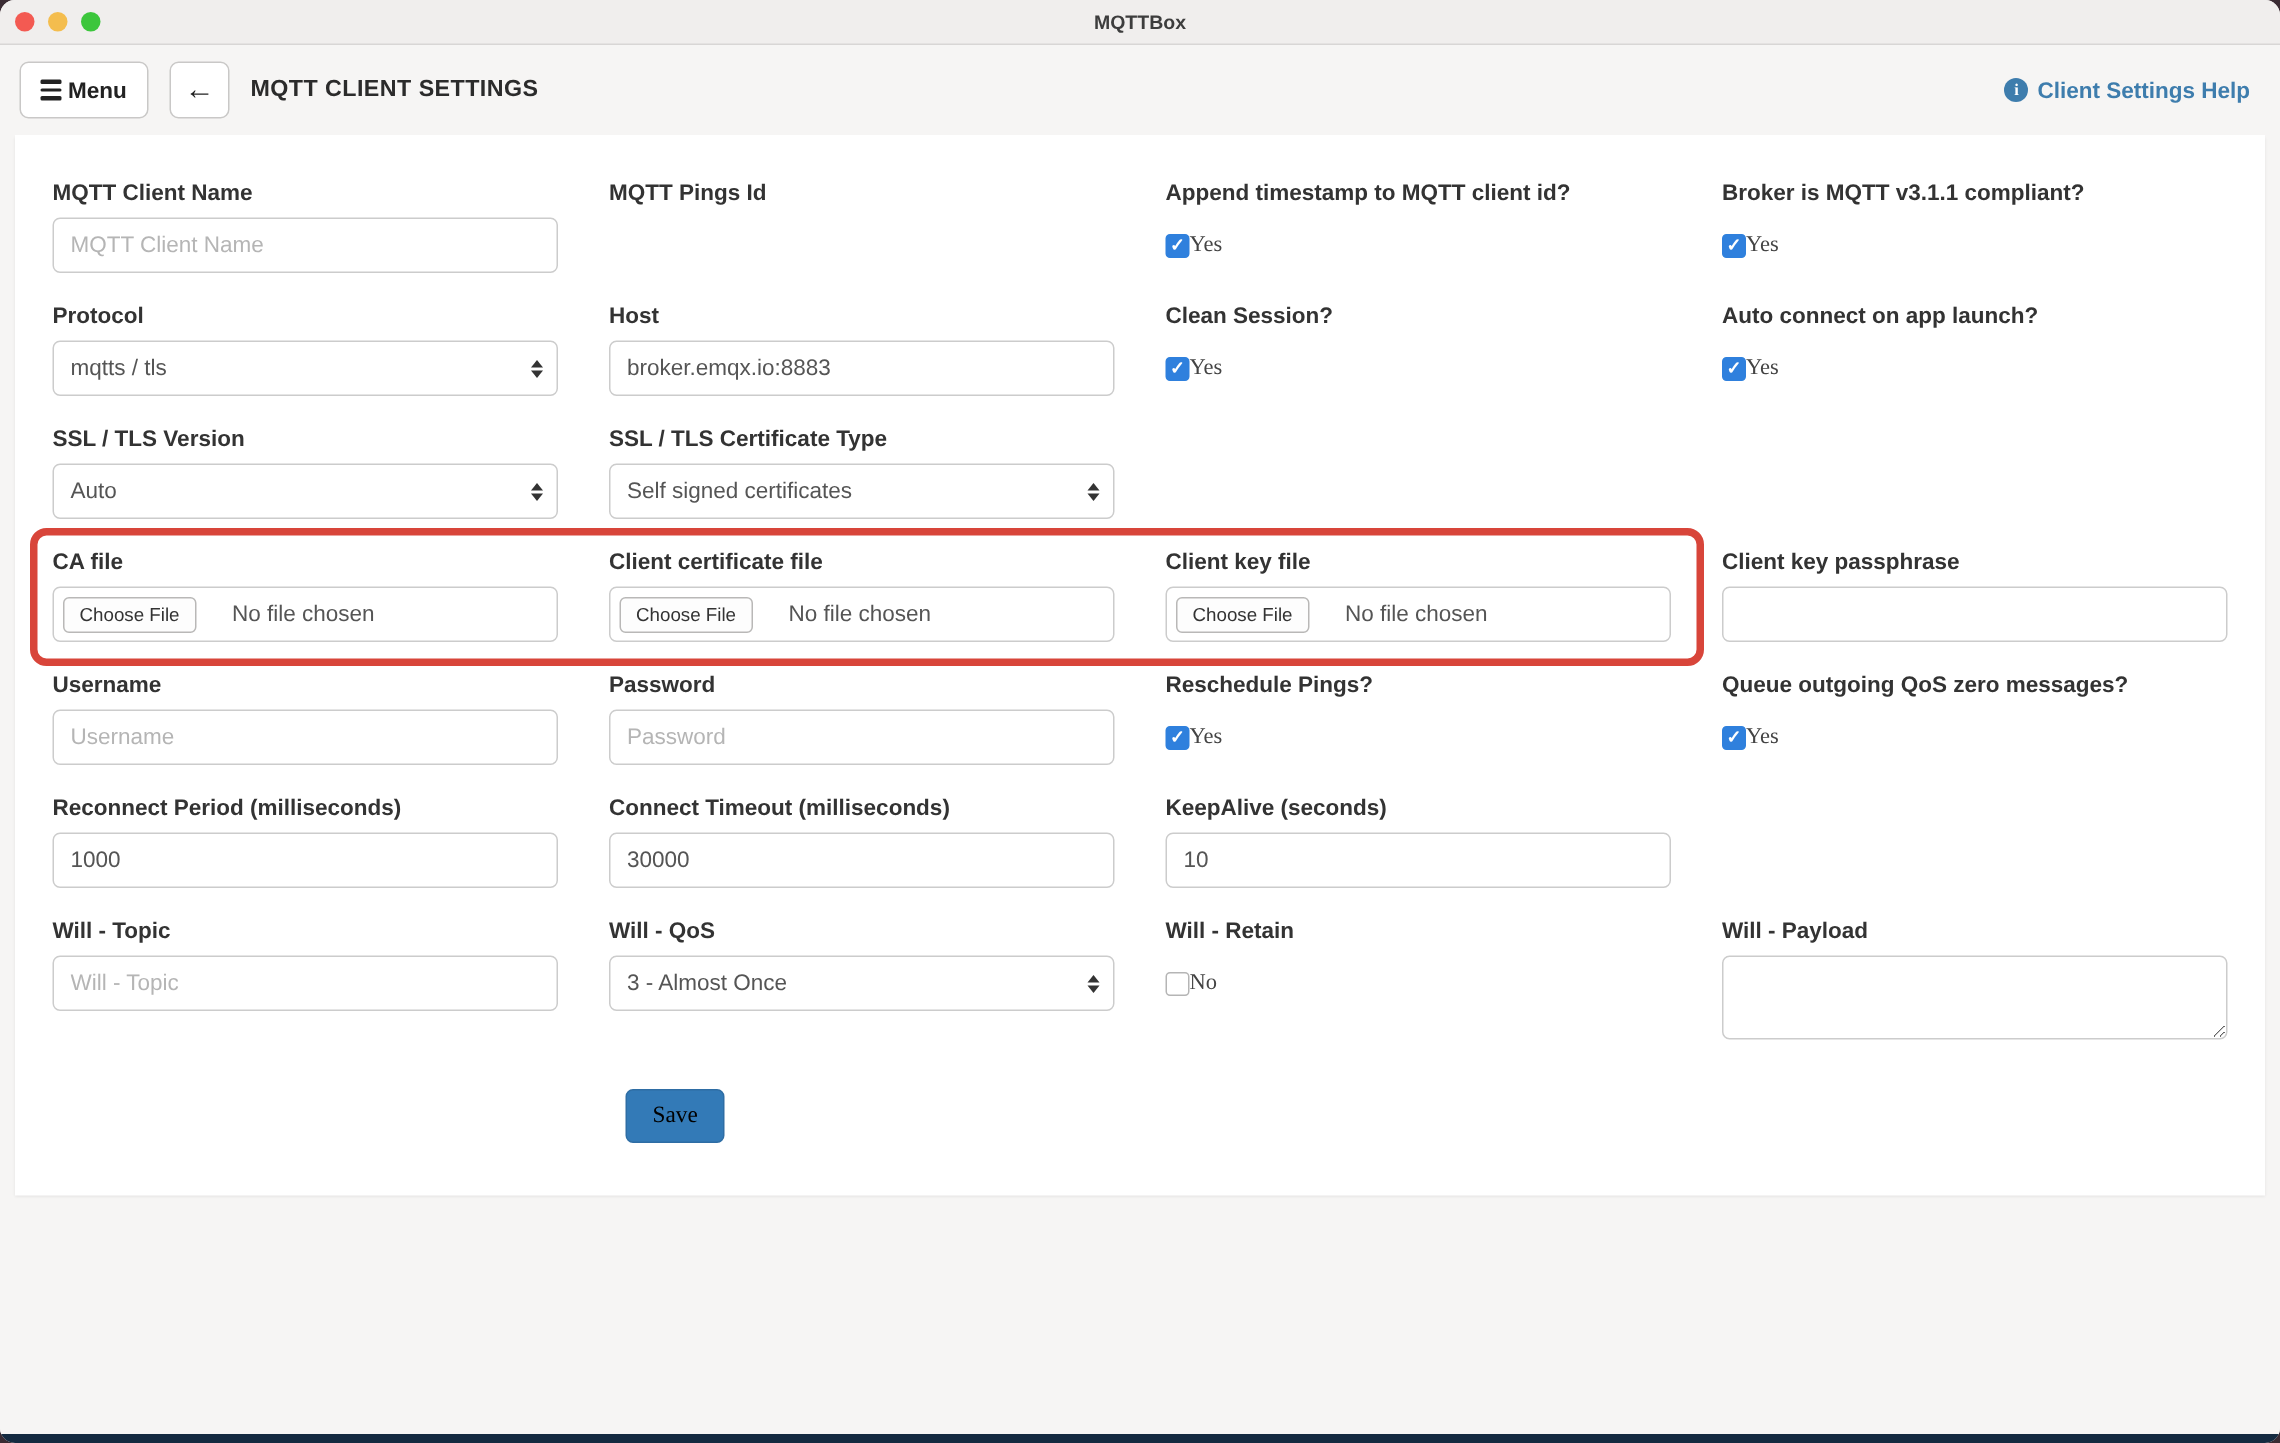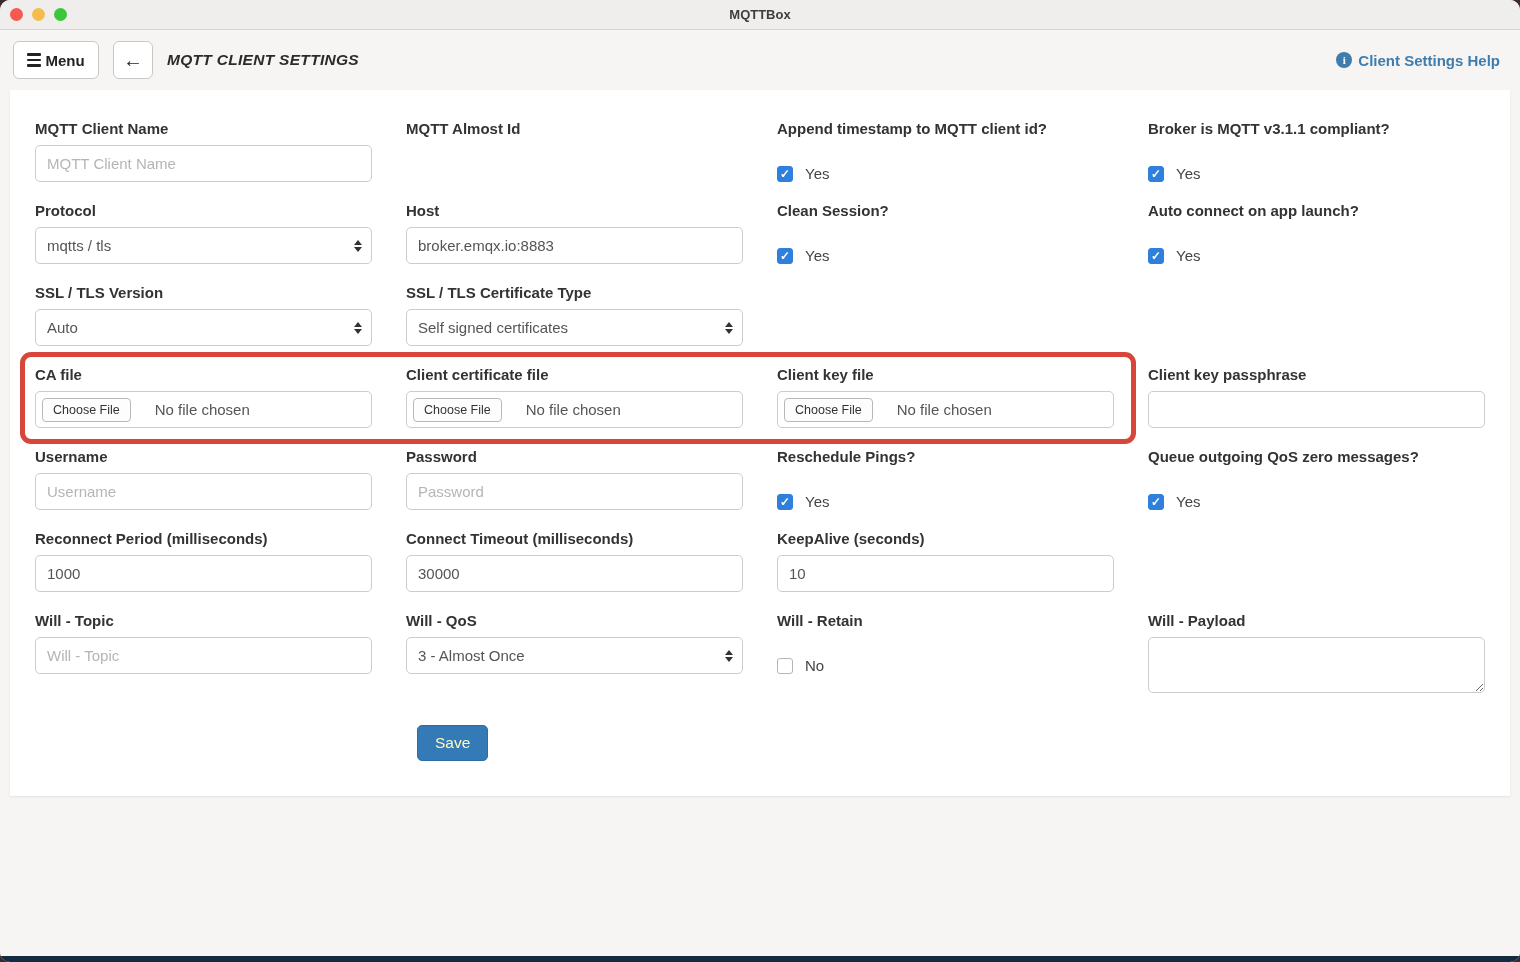--- a/index.html
+++ b/index.html
@@ -45,21 +45,20 @@
     height: 38px; display: inline-flex; align-items: center; justify-content: center;
     cursor: pointer; color: #222;
   }
   .menu-btn { width: 86px; gap: 4px; font-size: 15px; font-weight: bold; }
   .hamburger { display: inline-flex; flex-direction: column; gap: 3px; }
   .hamburger span { display: block; width: 14px; height: 2.5px; background: #222; border-radius: 1px; }
   .back-btn { width: 40px; margin-left: 14px; font-size: 20px; font-weight: bold; }
   .page-title {
     margin-left: 14px; font-size: 15.5px; font-weight: bold; color: #2b2b2b;
     letter-spacing: 0.3px;
-    font-style: italic;
   }
   .spacer { flex: 1; }
   .help-link {
     display: inline-flex; align-items: center; gap: 6px;
     color: #3e7dad; font-size: 15px; font-weight: bold; cursor: pointer;
   }
   .info-icon {
     width: 16px; height: 16px; border-radius: 50%;
     background: #3e7dad; color: #fff;
     font-size: 11px; font-weight: bold; font-family: "Liberation Serif", serif;
@@ -107,21 +106,21 @@
   .input-group .ctl { width: 295px; border-radius: 5px 0 0 5px; }
   .refresh-btn {
     width: 42px; height: 37px;
     border: 1px solid #ccc; border-left: none;
     border-radius: 0 5px 5px 0;
     background: #fbfafa; cursor: pointer;
     font-size: 19px; color: #555;
     display: flex; align-items: center; justify-content: center;
   }
   
-  .check-row { display: flex; align-items: flex-end; gap: 12px; height: 37px; }
+  .check-row { display: flex; align-items: center; gap: 0; height: 37px; font-family: Liberation Serif, serif; }
   .checkbox {
     width: 16px; height: 16px; border-radius: 3px;
     border: 1px solid #b5b5b5; background: #fff; cursor: pointer;
     display: inline-flex; align-items: center; justify-content: center;
     font-size: 12px; color: #fff;
   }
   .checkbox.checked { background: #2f80dd; border-color: #2f80dd; }
   .checkbox.checked::after { content: "✓"; font-weight: bold; }
   .check-label { font-size: 15px; color: #444; }
   
@@ -149,22 +148,22 @@
     left: 10px; top: 262px;
     width: 1116px; height: 92px;
     border: 5px solid #d8453a;
     border-radius: 11px;
     pointer-events: none; z-index: 2;
   }
   
   .save-row { margin-top: 28px; margin-left: 382px; }
   .save-btn {
     background: #337ab7; border: 1px solid #2e6da4; border-radius: 5px;
-    color: #fef9c3; font-size: 15.5px; padding: 8px 17px; cursor: pointer;
-    font-family: Liberation Sans, sans-serif;
+    color: #000000; font-size: 15.5px; padding: 8px 17px; cursor: pointer;
+    font-family: Liberation Serif, serif;
   }
   
   .footer-strip { flex: 0 0 6px; background: #142a40; }
 </style>
 </head>
 <body>
 
 <div class="window">
 
   <div class="titlebar">
@@ -202,21 +201,21 @@
       <div class="red-highlight"></div>
 
       <div class="form-grid">
 
         <div class="field">
           <label class="f-label">MQTT Client Name</label>
           <input class="ctl" type="text" placeholder="MQTT Client Name" style="">
         </div>
 
         <div class="field">
-          <label class="f-label">MQTT Almost Id</label>
+          <label class="f-label">MQTT Pings Id</label>
         </div>
 
         <div class="field">
           <label class="f-label">Append timestamp to MQTT client id?</label>
           <div class="check-row">
             <span class="checkbox checked"></span>
             <span class="check-label">Yes</span>
           </div>
         </div>
 

